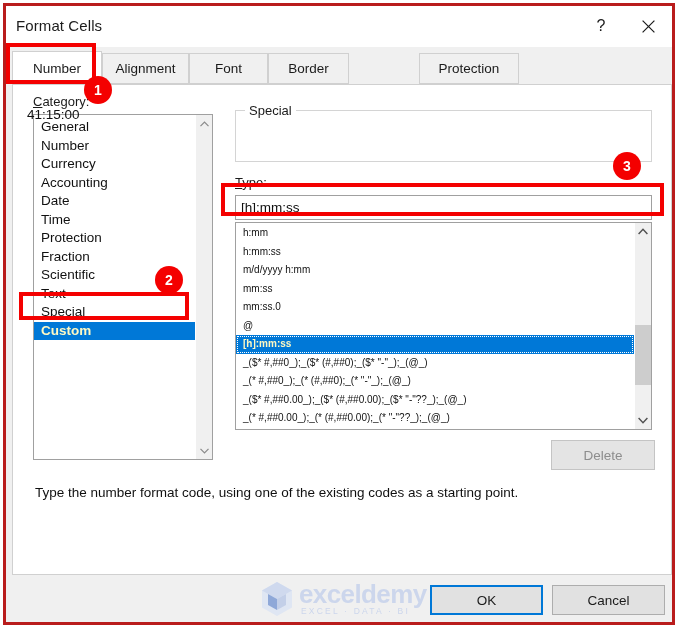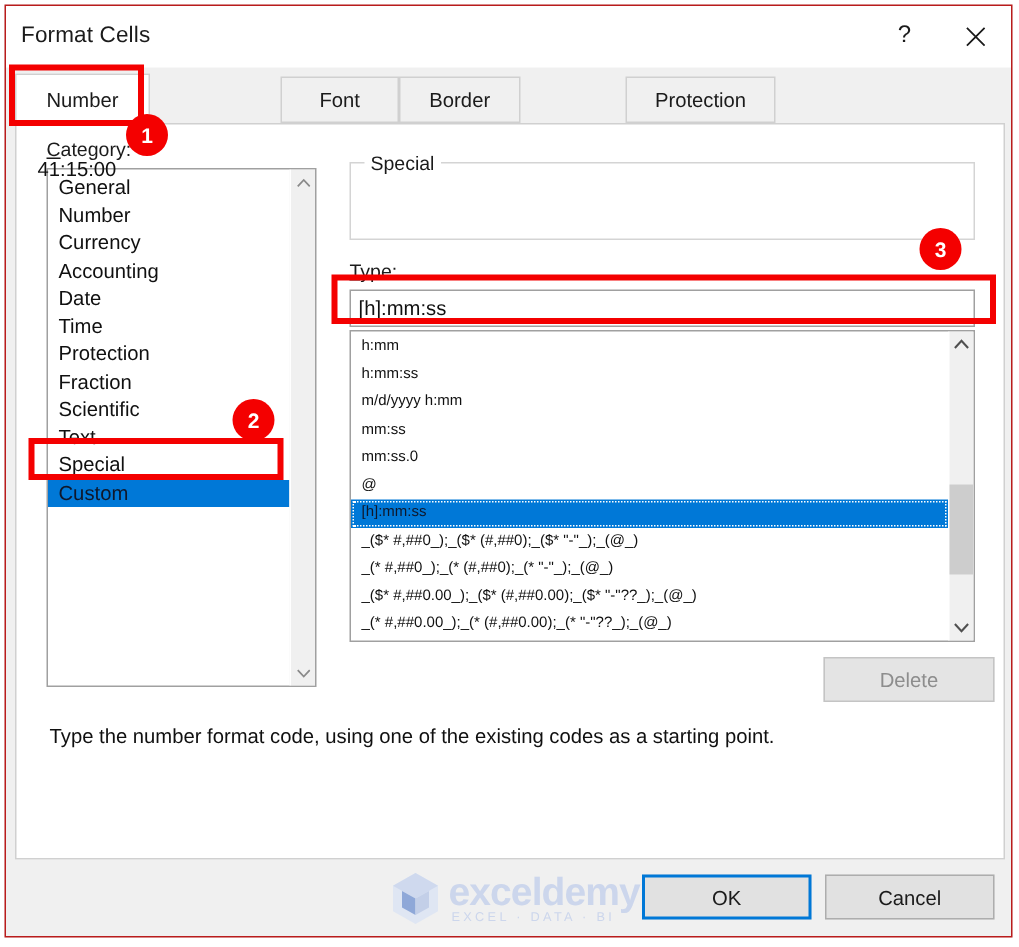--- a/index.html
+++ b/index.html
@@ -20,21 +20,21 @@
   }
 
   
   .dialog {
     position: absolute;
     left: 3px;
     top: 3px;
     width: 672px;
     height: 622px;
     background: #f0f0f0;
-    border: 1px solid #b91c1c;
+    border: 3px solid #b91c1c;
     box-sizing: border-box;
   }
 
   
   .titlebar {
     position: absolute;
     left: 0; top: 0;
     width: 100%;
     height: 41px;
     background: #ffffff;
@@ -141,21 +141,22 @@
     height: 18.5px;
     line-height: 18.5px;
     padding-left: 7px;
     font-size: 13.5px;
     color: #101010;
     white-space: nowrap;
     cursor: default;
   }
   .list-row.selected {
     background: #0078d7;
-    color: #0f172a;
+    color: #fef9c3;
+    font-weight: bold;
   }
   .list-row.selected.focus {
     outline: 1px dotted #ffffff;
     outline-offset: -2px;
   }
 
   
   .vscroll {
     position: absolute;
     top: 0;
@@ -252,21 +253,21 @@
     font-family: "Liberation Sans", sans-serif;
     font-size: 13.5px;
     background: #e1e1e1;
     border: 1px solid #adadad;
     color: #1b1b1b;
     cursor: default;
   }
   #delete-button {
     left: 538px;
     top: 355px;
-    width: 114px;
+    width: 104px;
     height: 30px;
     color: #8d8d8d;
     background: #e4e4e4;
     border-color: #c4c4c4;
   }
 
   
   #hint-text {
     position: absolute;
     left: 22px;
@@ -371,20 +372,21 @@
       <div class="win-btn help">?</div>
       <div class="win-btn close">
         <svg width="13" height="13" viewBox="0 0 13 13">
           <path d="M0.6 0.6 L12.4 12.4 M12.4 0.6 L0.6 12.4" stroke="#1b1b1b" stroke-width="1.2" fill="none"></path>
         </svg>
       </div>
     </div>
 
     <div class="tabstrip">
       <div class="tab active" style="left:0px;   width:90px;">Number</div>
+      <div class="tab" style="left:90px;  width:87px;">Alignment</div>
       <div class="tab" style="left:177px; width:79px;">Font</div>
       <div class="tab" style="left:256px; width:81px;">Border</div>
       <div class="tab" style="left:407px; width:100px;">Protection</div>
     </div>
 
     <div class="panel">
 
       <div class="field-label" style="left:20px; top:9px;"><span class="acc">C</span><span>ategory:</span></div>
 
       <div class="listbox" id="category-list">

